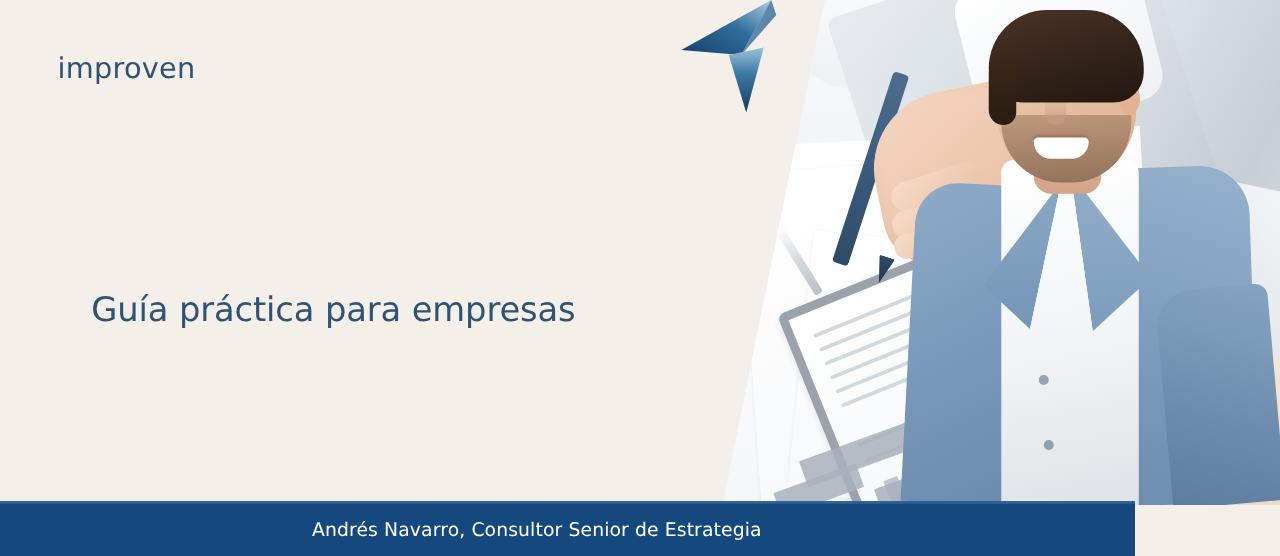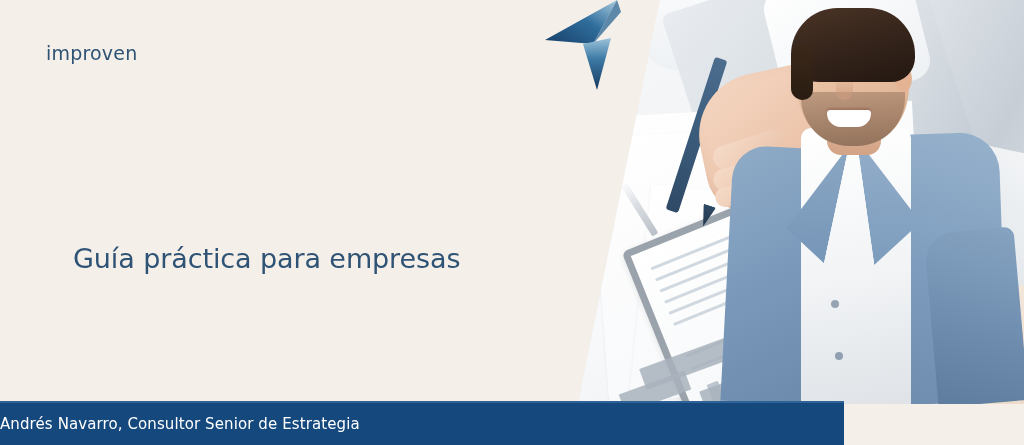--- a/index.html
+++ b/index.html
@@ -267,58 +267,58 @@
   
   .arrow-mark {
     position: absolute;
     left: 543px; top: -2px; width: 92px; height: 96px;
   }
 
   
   .logo {
     position: absolute;
     left: 46px; top: 42px;
-    font-size: 19px;
+    font-size: 23px;
     font-weight: 400;
     letter-spacing: .2px;
     color: #2e5374;
     font-family: "DejaVu Sans", sans-serif;
   }
   .title {
     position: absolute;
     left: 71px; top: 135px;
     width: 470px;
     font-size: 33px;
     font-weight: 700;
     line-height: 1.07;
     letter-spacing: -.3px;
     color: #1d4e7c;
     white-space: pre-line;
     font-family: "DejaVu Sans", sans-serif;
   }
   .subtitle {
     position: absolute;
-    left: 73px; top: 243px;
+    left: 73px; top: 233px;
     font-size: 27px;
     font-weight: 400;
     color: #2f5375;
     letter-spacing: -.1px;
     font-family: "DejaVu Sans", sans-serif;
   }
 
   
   .footer {
     position: absolute;
     left: 0; bottom: 0;
-    width: 844px; height: 42px;
+    width: 908px; height: 42px;
     background: #15497E;
     border-top: 2px solid #2f6296;
     display: flex;
     align-items: center;
-    justify-content: flex-start;
+    justify-content: center;
   }
   .footer-text {
     color: #ffffff;
     font-size: 15px;
     font-weight: 400;
     letter-spacing: .1px;
     margin-right: 49px;
     font-family: "DejaVu Sans", sans-serif;
   }
 </style>

